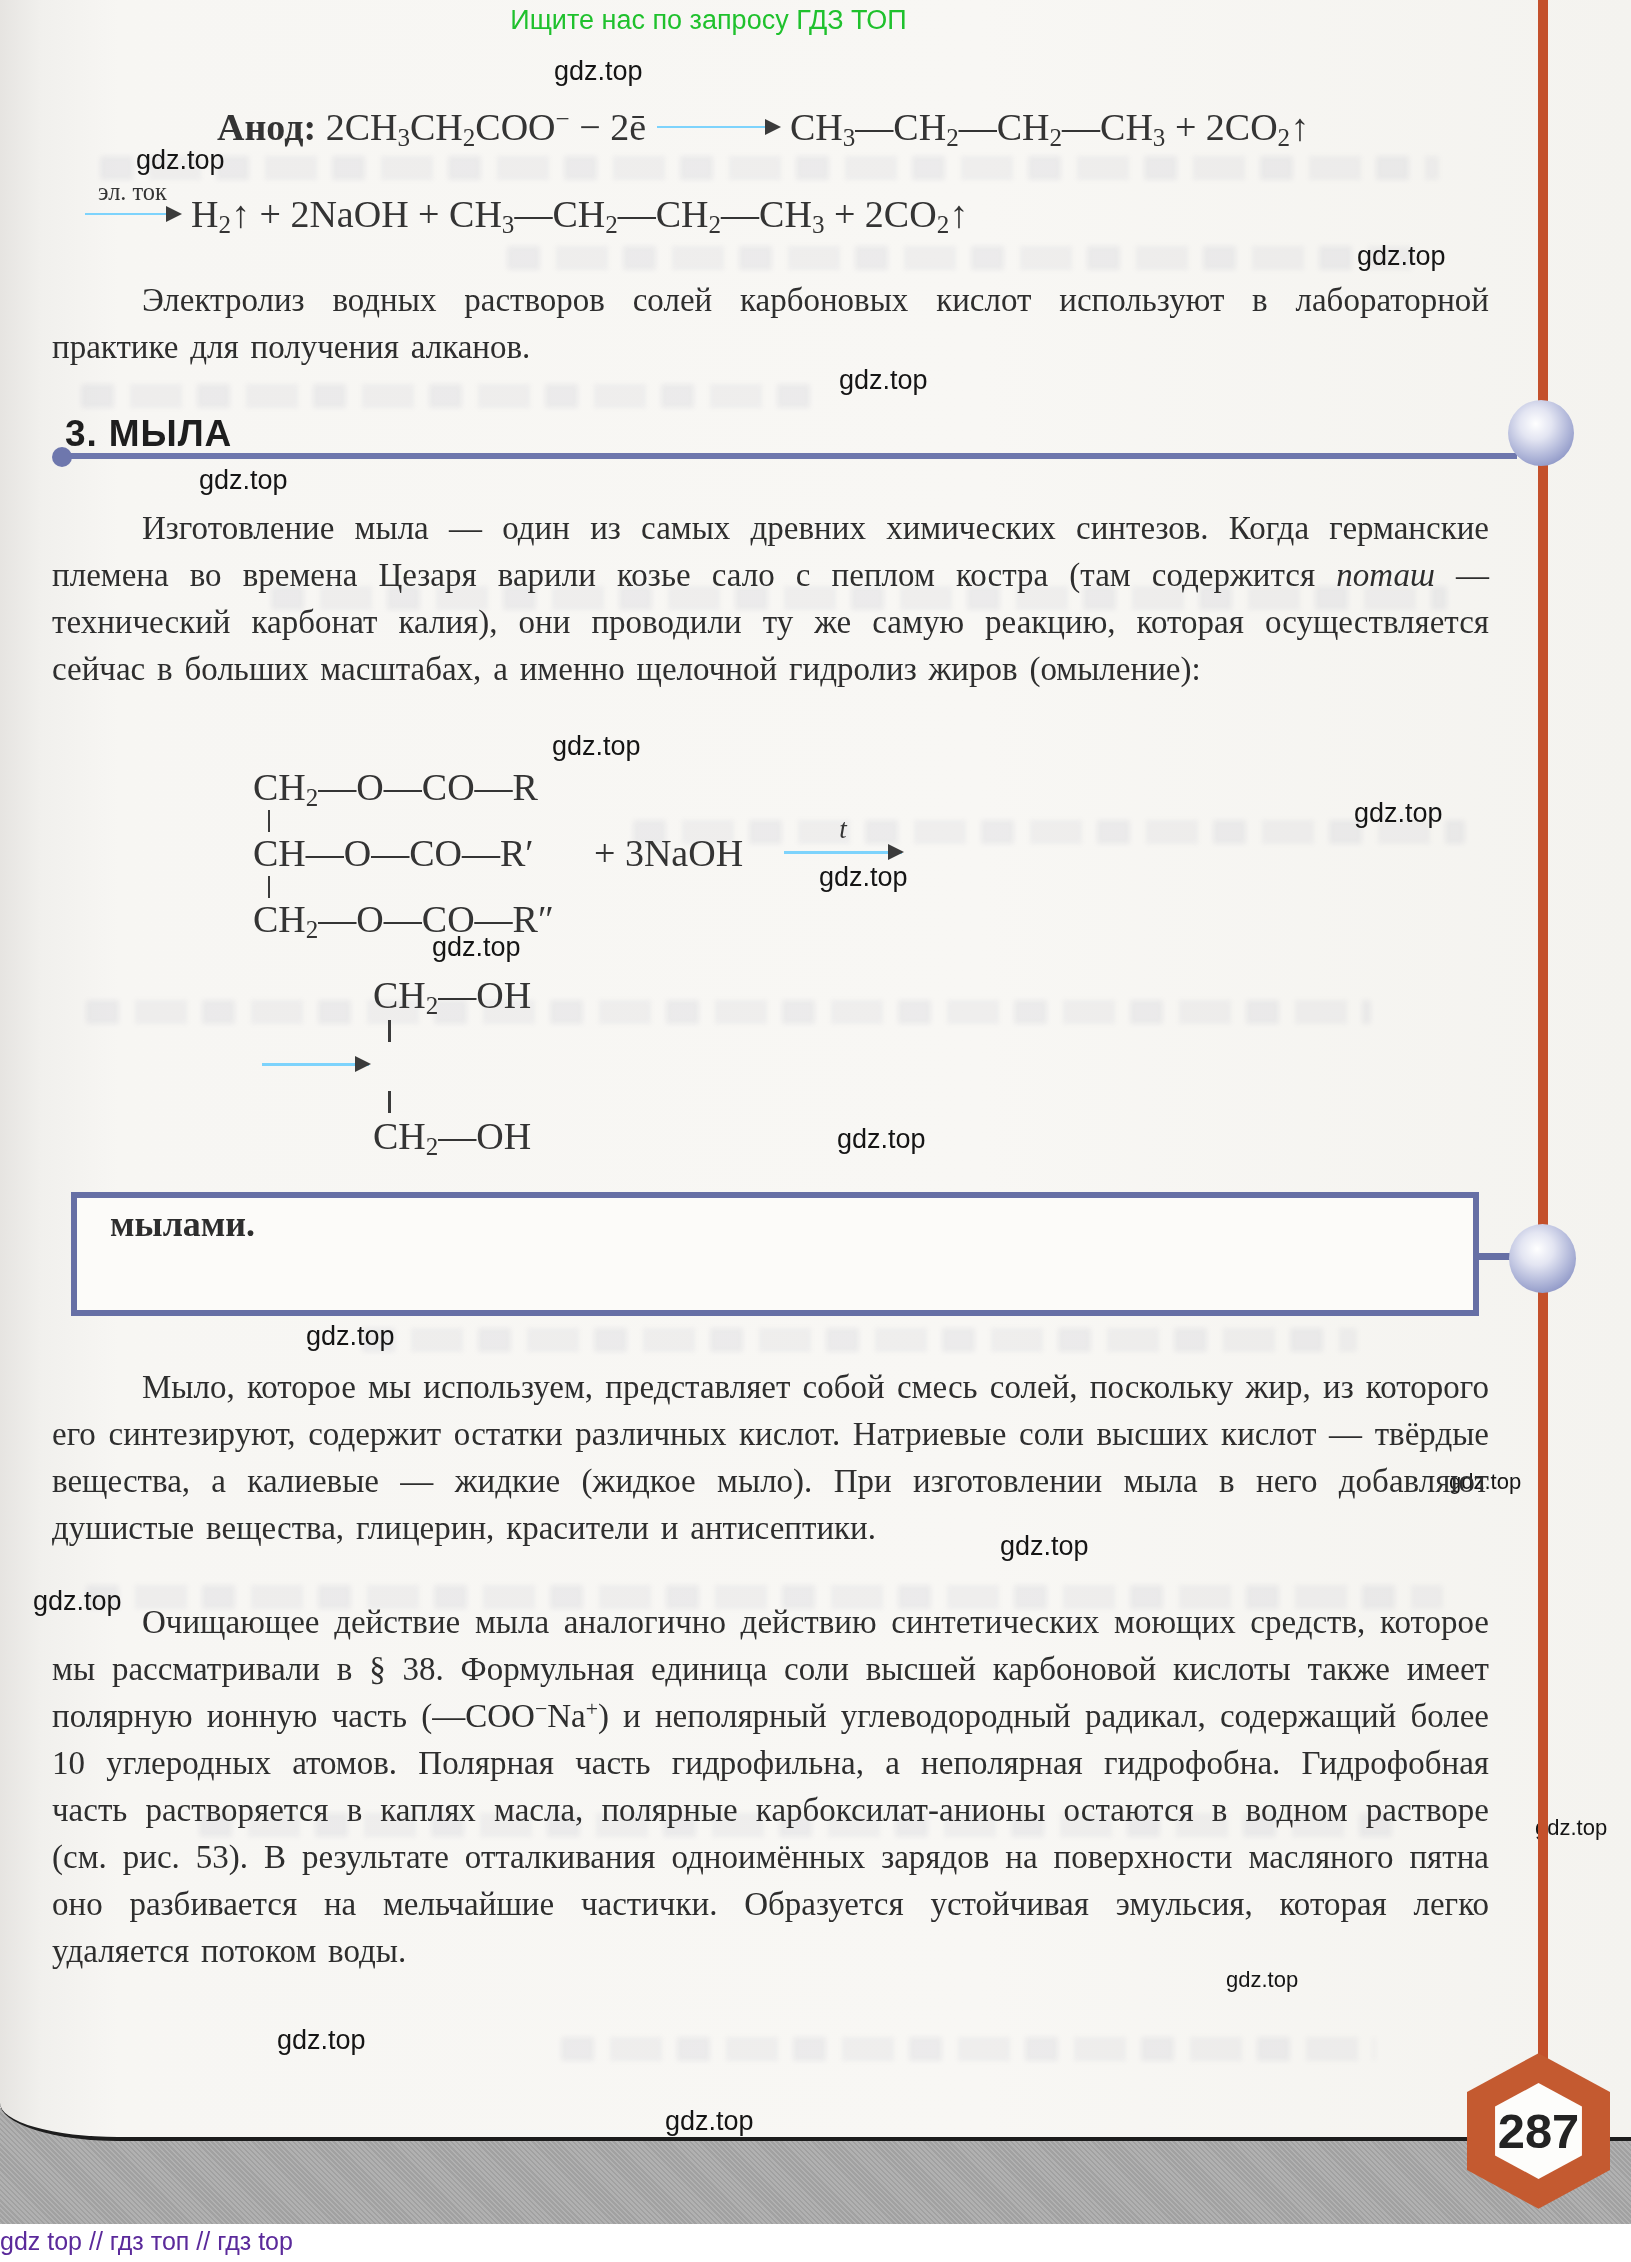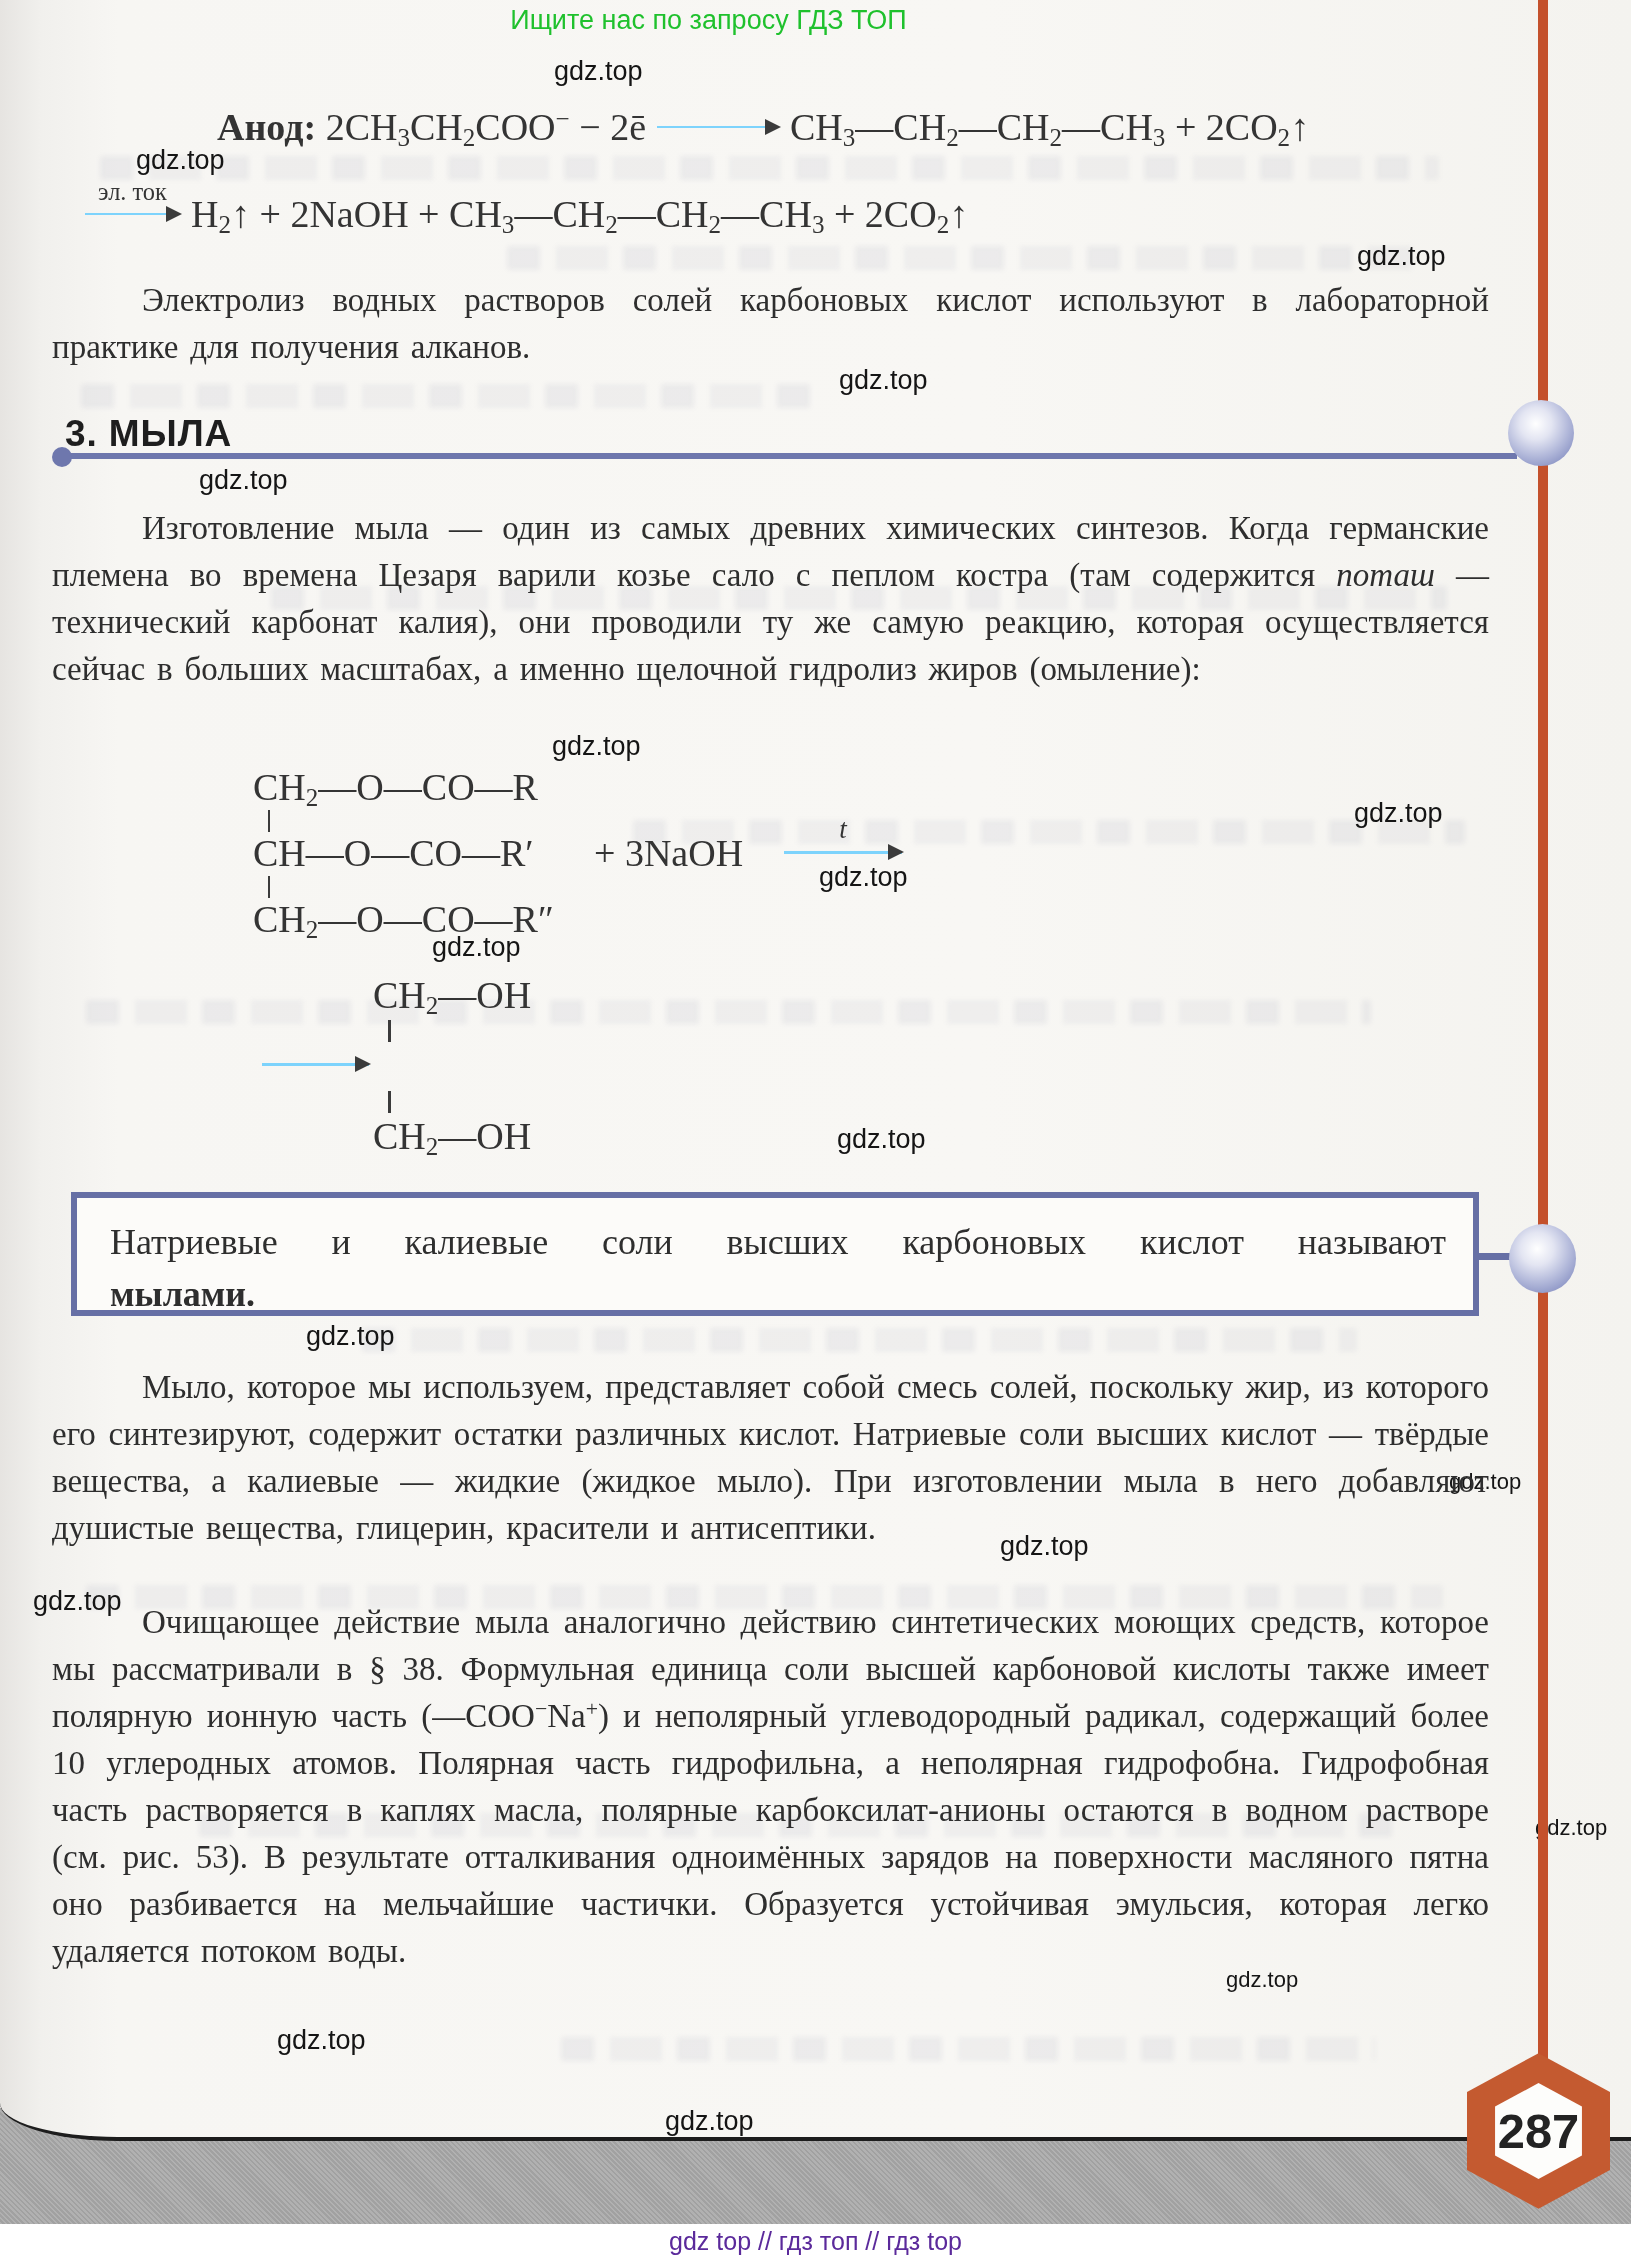--- a/index.html
+++ b/index.html
@@ -37,21 +37,21 @@
     background:repeating-linear-gradient(90deg,rgba(100,104,140,.17) 0 33px,rgba(100,104,140,0) 33px 49px,rgba(100,104,140,.13) 49px 101px,rgba(100,104,140,0) 101px 116px);}
 
   .layer{position:absolute;left:0;top:0;z-index:5;}
 
   .banner{
     position:absolute;left:0;top:4.5px;width:1417px;text-align:center;
     font-family:"Liberation Sans","DejaVu Sans",sans-serif;
     font-size:27px;color:var(--banner-green);z-index:30;
   }
   .footer-text{
-    position:absolute;left:0;top:2227px;width:1631px;text-align:center;
+    position:absolute;left:0;top:2227px;width:1631px;
     font-family:"Liberation Sans","DejaVu Sans",sans-serif;
     font-size:25px;color:var(--footer-purple);z-index:30;
   }
 
   .equation{
     position:absolute;display:flex;align-items:center;white-space:nowrap;
     font-size:38px;color:#343434;z-index:6;
   }
   .equation .chem{display:inline-block;}
   sub{font-size:66%;vertical-align:-0.22em;line-height:0;}
@@ -174,21 +174,20 @@
 
   <div class="structure" style="left:251px;top:973px;width:1176px;height:190px;">
     <span class="rxn-arrow" style="position:absolute;left:0;top:90px;width:107px;"></span>
     <span class="srow" style="left:122px;top:0;">CH<sub>2</sub>—OH</span>
     <span class="vbond" style="left:137px;top:47px;"></span>
     <span class="vbond" style="left:137px;top:118px;"></span>
     <span class="srow" style="left:122px;top:141px;">CH<sub>2</sub>—OH</span>
   </div>
 
   <div class="defbox">
-    <div class="line1">Натриевые и калиевые соли высших карбоновых кислот называют</div>
     <div class="line2"><b>мылами.</b></div>
   </div>
   <div class="box-stub"></div>
 
   <div class="para" style="top:1364px;">Мыло, которое мы используем, представляет собой смесь солей, поскольку жир, из которого его синтезируют, содержит остатки различных кислот. Натриевые соли высших кислот — твёрдые вещества, а калиевые — жидкие (жидкое мыло). При изготовлении мыла в него добавляют душистые вещества, глицерин, красители и антисептики.</div>
 
   <div class="para" style="top:1599px;">Очищающее действие мыла аналогично действию синтетических моющих средств, которое мы рассматривали в § 38. Формульная единица соли высшей карбоновой кислоты также имеет полярную ионную часть (—COO<sup>−</sup>Na<sup>+</sup>) и неполярный углеводородный радикал, содержащий более 10 углеродных атомов. Полярная часть гидрофильна, а неполярная гидрофобна. Гидрофобная часть растворяется в каплях масла, полярные карбоксилат-анионы остаются в водном растворе (см. рис. 53). В результате отталкивания одноимённых зарядов на поверхности масляного пятна оно разбивается на мельчайшие частички. Образуется устойчивая эмульсия, которая легко удаляется потоком воды.</div>
 
   <div class="margin-line"></div>
   <div class="sphere s1"></div>

